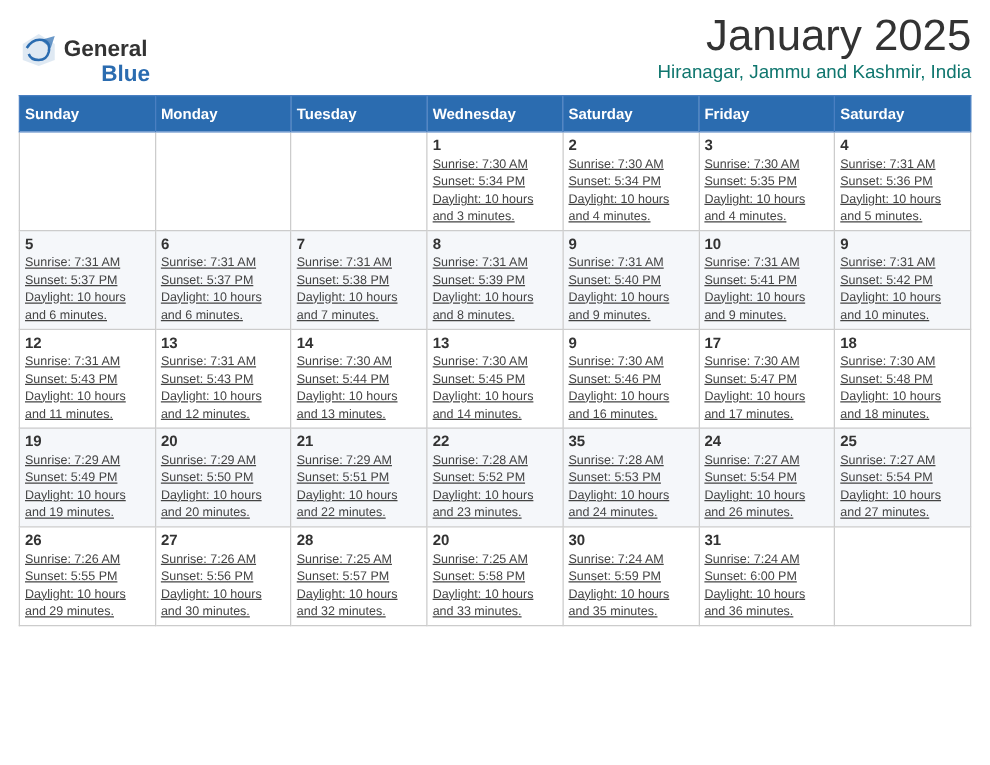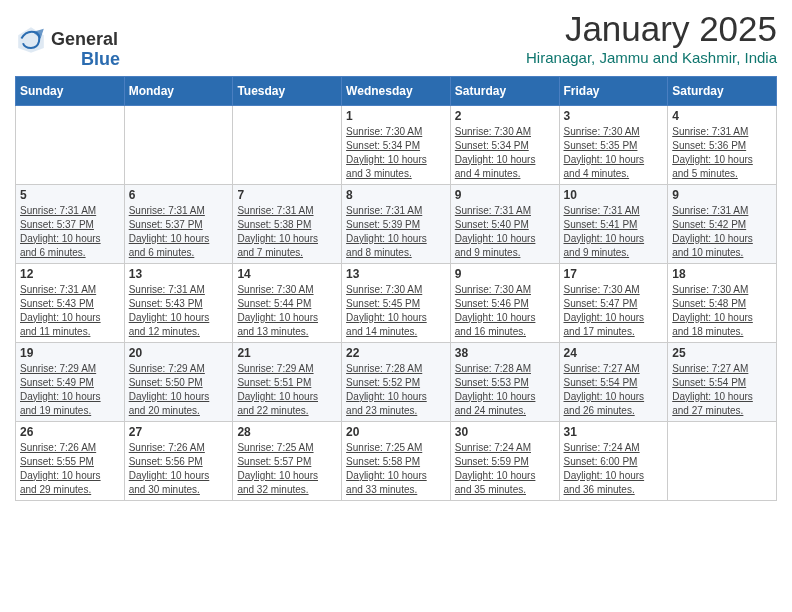--- a/index.html
+++ b/index.html
@@ -228,21 +228,21 @@
           </td>
           <td>
             <div class="day-num">21</div>
             <div class="day-info">Sunrise: 7:29 AM<br>Sunset: 5:51 PM<br>Daylight: 10 hours<br>and 22 minutes.</div>
           </td>
           <td>
             <div class="day-num">22</div>
             <div class="day-info">Sunrise: 7:28 AM<br>Sunset: 5:52 PM<br>Daylight: 10 hours<br>and 23 minutes.</div>
           </td>
           <td>
-            <div class="day-num">38</div>
+            <div class="day-num">35</div>
             <div class="day-info">Sunrise: 7:28 AM<br>Sunset: 5:53 PM<br>Daylight: 10 hours<br>and 24 minutes.</div>
           </td>
           <td>
             <div class="day-num">24</div>
             <div class="day-info">Sunrise: 7:27 AM<br>Sunset: 5:54 PM<br>Daylight: 10 hours<br>and 26 minutes.</div>
           </td>
           <td>
             <div class="day-num">25</div>
             <div class="day-info">Sunrise: 7:27 AM<br>Sunset: 5:54 PM<br>Daylight: 10 hours<br>and 27 minutes.</div>
           </td>

